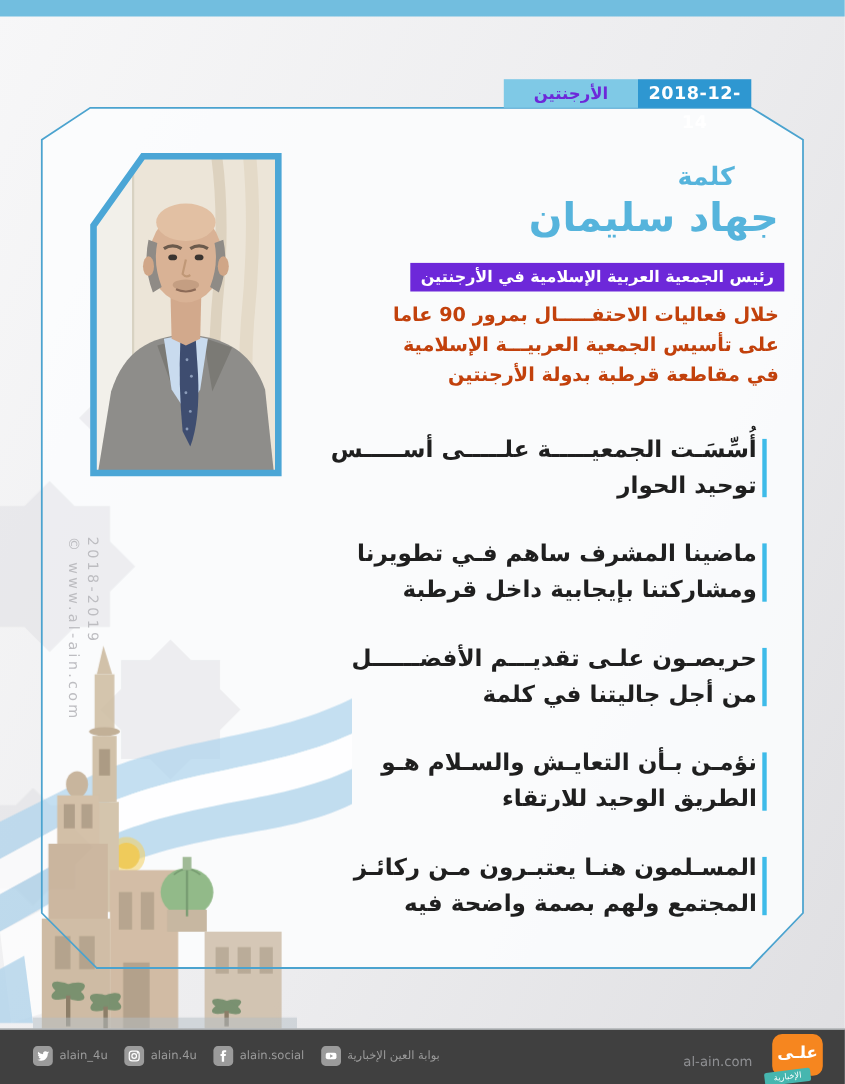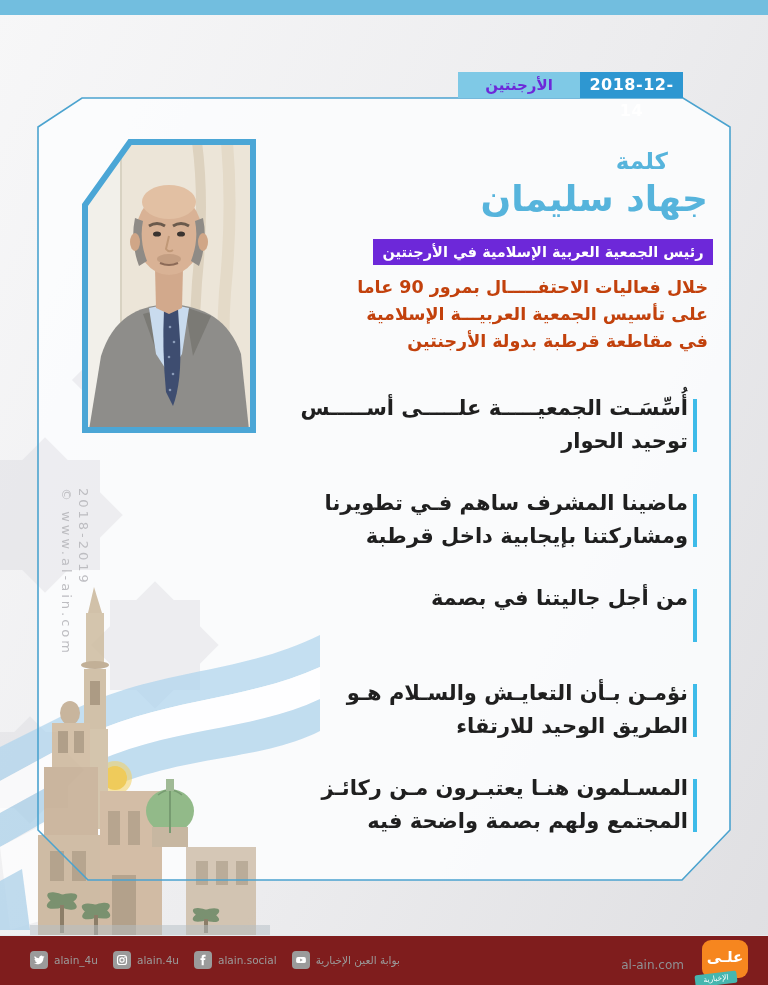--- a/index.html
+++ b/index.html
@@ -29,21 +29,21 @@
   .quote{position:absolute;right:71px;width:420px;direction:rtl;text-align:right;color:#1f1f1f;
     font-size:21px;font-weight:bold;line-height:33px;padding-right:9px;box-sizing:border-box;z-index:7;white-space:nowrap;}
   .quote .bar{position:absolute;right:0;top:7px;width:4.5px;height:53px;background:#3ebbe9;}
   .q1{top:392px}.q2{top:487px}.q3{top:582px}.q4{top:677px}.q5{top:772px}
 
   
   .watermark{position:absolute;left:92px;top:488px;transform:rotate(90deg);transform-origin:0 0;
     font-size:13px;letter-spacing:3px;color:#bdbdc1;line-height:17px;white-space:nowrap;direction:ltr;z-index:5;}
 
   
-  .footer{position:absolute;top:935px;left:0;width:768px;height:50px;background:#7f1d1d;border-top:1px solid #e6ebef;z-index:9;}
+  .footer{position:absolute;top:935px;left:0;width:768px;height:50px;background:#404040;border-top:1px solid #e6ebef;z-index:9;}
   .social{position:absolute;left:30px;top:15px;display:flex;align-items:center;gap:15px;direction:ltr;}
   .social-item{display:flex;align-items:center;gap:6px;cursor:pointer;}
   .sicon{width:18px;height:18px;background:#9b9b9b;border-radius:4px;display:flex;align-items:center;justify-content:center;}
   .slabel{font-size:10.5px;color:#9b9b9b;}
   .site-text{position:absolute;right:84px;top:22px;font-size:12px;color:#8f9093;}
   .alain-logo{position:absolute;right:20px;top:4px;width:50px;height:44px;}
   .logo-box{position:absolute;right:0;top:0;width:46px;height:38px;background:#f6861f;border-radius:9px;
     color:#fff;font-weight:bold;font-size:15px;text-align:center;line-height:34px;direction:rtl;}
   .logo-ribbon{position:absolute;left:-3px;bottom:-1px;width:42px;height:12px;background:#46b6af;border-radius:2px;
     transform:rotate(-7deg);color:#fff;font-size:7.5px;text-align:center;line-height:12px;direction:rtl;}
@@ -207,21 +207,22 @@
   <div>أُسِّسَـت الجمعيـــــة علـــــى أســـــس</div>
   <div>توحيد الحوار</div>
 </div>
 <div class="quote q2">
   <span class="bar"></span>
   <div>ماضينا المشرف ساهم فـي تطويرنا</div>
   <div>ومشاركتنا بإيجابية داخل قرطبة</div>
 </div>
 <div class="quote q3">
   <span class="bar"></span>
-  <div>من أجل جاليتنا في بصمة</div>
+  <div>حريصـون علـى تقديـــم الأفضــــــل</div>
+  <div>من أجل جاليتنا في كلمة</div>
 </div>
 <div class="quote q4">
   <span class="bar"></span>
   <div>نؤمـن بـأن التعايـش والسـلام هـو</div>
   <div>الطريق الوحيد للارتقاء</div>
 </div>
 <div class="quote q5">
   <span class="bar"></span>
   <div>المسـلمون هنـا يعتبـرون مـن ركائـز</div>
   <div>المجتمع ولهم بصمة واضحة فيه</div>

